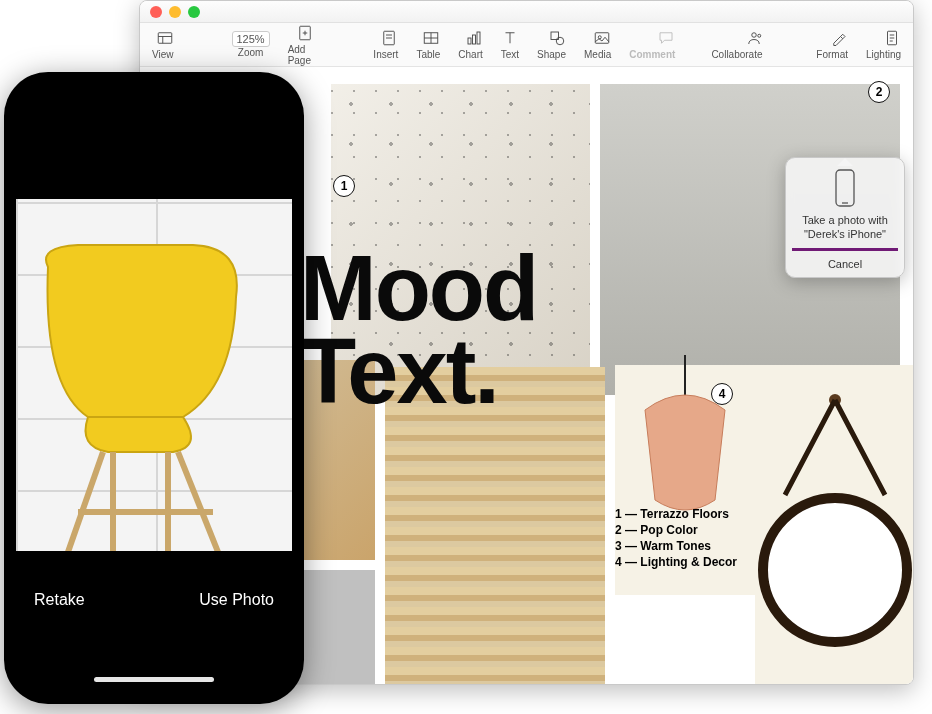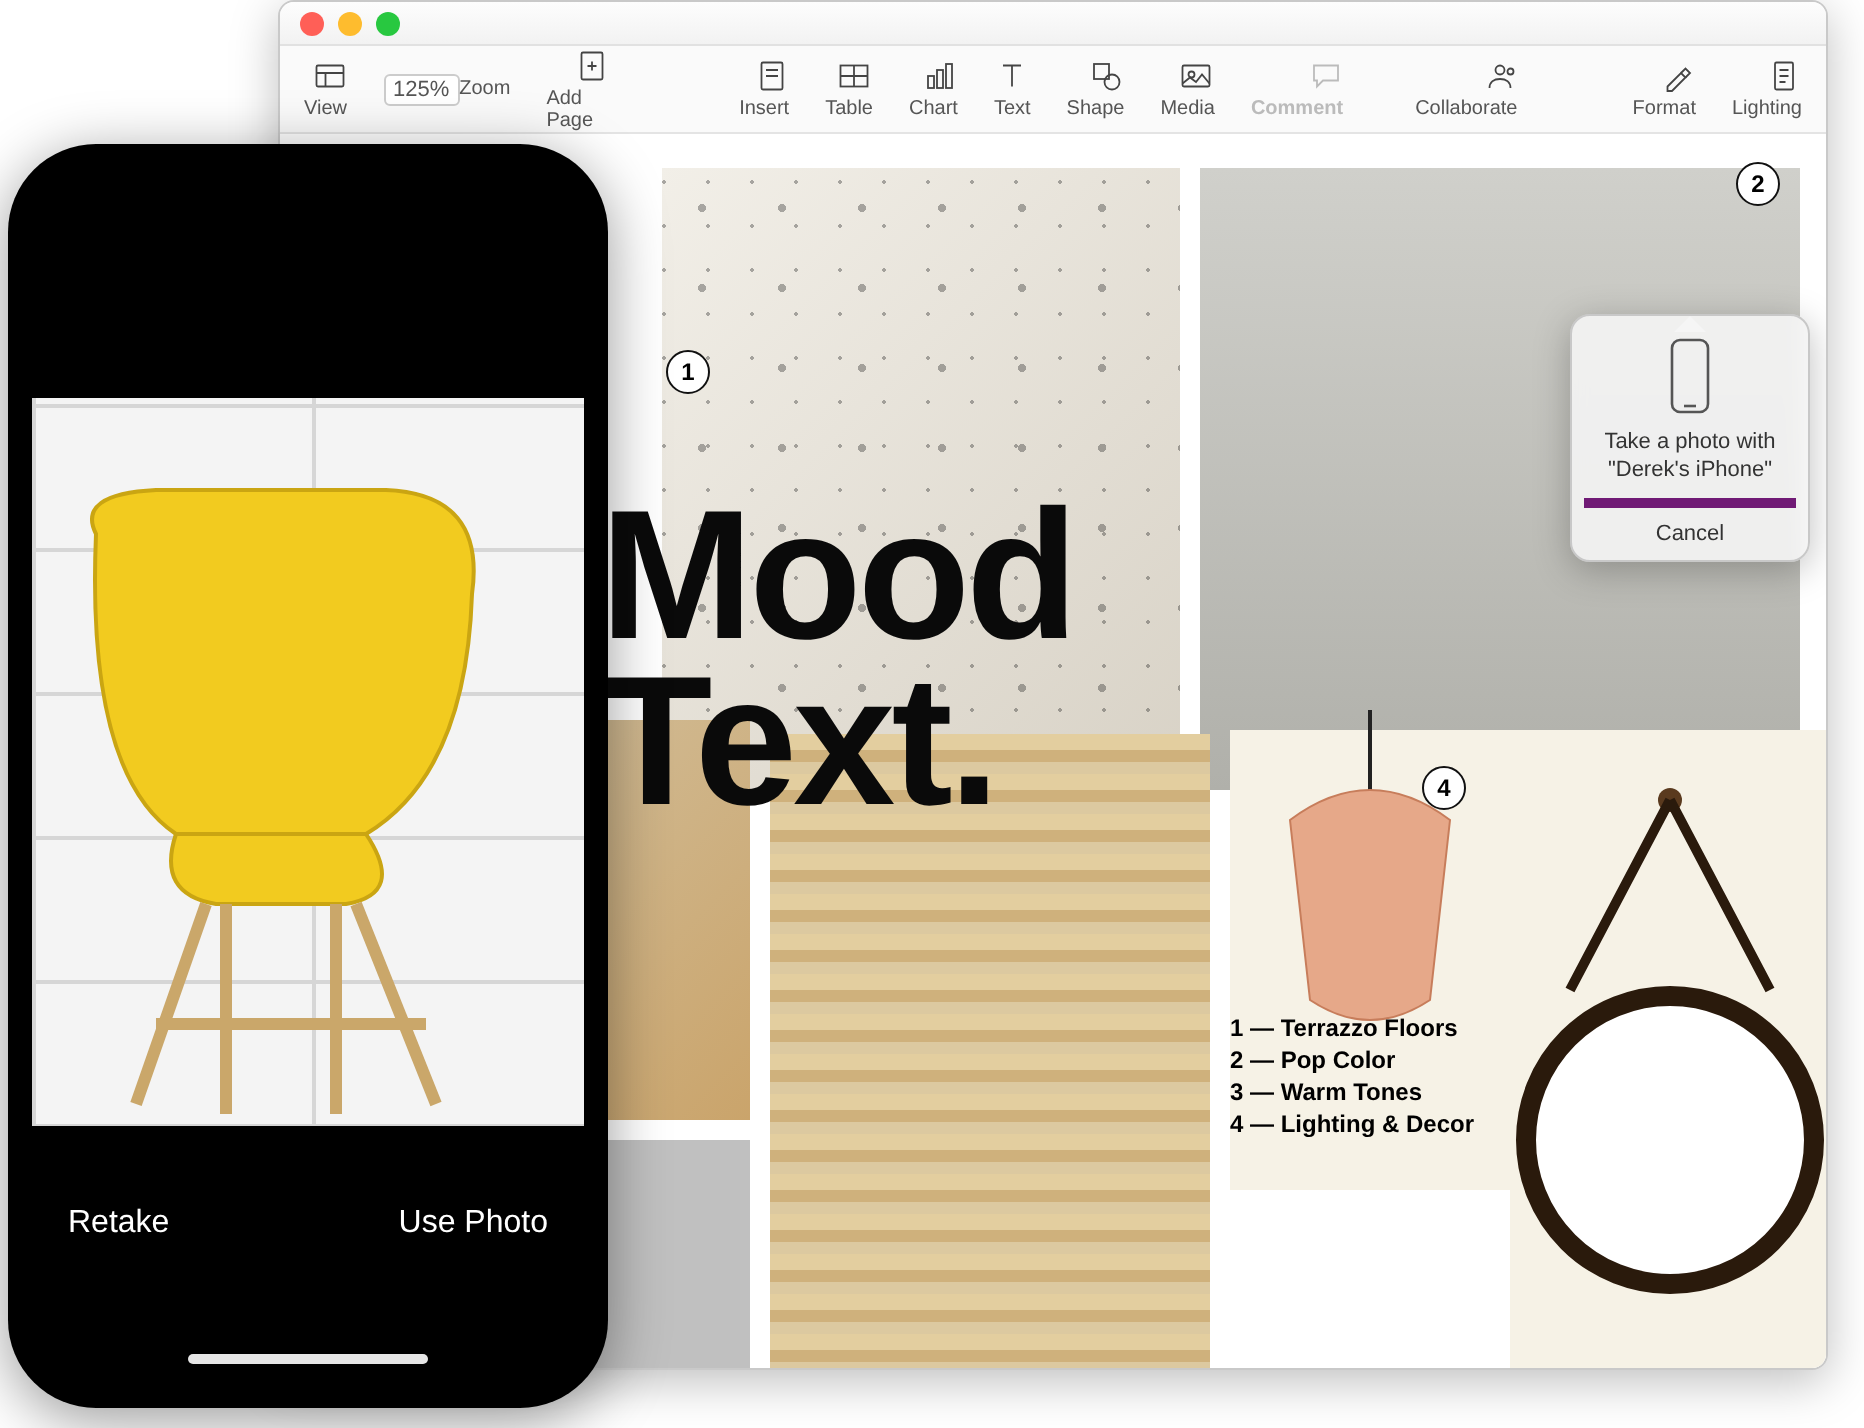--- a/index.html
+++ b/index.html
@@ -27,21 +27,21 @@
   .title { flex:1; text-align:center; font-size:12px; color:#333; }
   .title::before{ content:"📄 "; font-size:11px; }
 
   .toolbar {
     height: 44px; display:flex; align-items:center; gap:18px;
     padding: 0 12px; background:#fafafa; border-bottom:1px solid #e4e4e4;
     font-size:10px; color:#555;
   }
   .tool { display:flex; flex-direction:column; align-items:flex-end; gap:2px; cursor:default; }
   .tool svg {width:18px;height:18px;fill:none;stroke:#444;stroke-width:1.2;}
-  .zoom { display:flex; align-items:center; gap:0;}
+  .zoom { display:flex; flex-direction:column; align-items:center; gap:0;margin-left:40px;}
   .zoom-sel{ font-size:11px; border:1px solid #ccc; background:#fff; padding:1px 4px; border-radius:3px;}
   .spacer{flex:1;}
   .tool.disabled { color:#bbb;font-weight:bold; } .tool.disabled svg{stroke:#bbb;}
 
   .canvas {
     position:relative; width:100%; height:calc(100% - 66px);
     background:#fff; overflow:hidden;
   }
   .tile{position:absolute; background:#ccc;}
   .tile1{left:191px; top:17px; width:259px; height:311px; background:linear-gradient(135deg,#f2efe8,#d8d2c6);}
@@ -90,21 +90,21 @@
     background:rgba(244,244,244,.9); border:1px solid #c8c8c8; border-radius:10px;
     box-shadow:0 4px 18px rgba(0,0,0,.25); padding:10px 6px 0; text-align:center;
     font-size:11px; color:#333; z-index:60; backdrop-filter:blur(4px);
   }
   .popover::before{
     content:""; position:absolute; top:-8px; left:50%; transform:translateX(-50%);
     border:8px solid transparent; border-bottom-color:rgba(244,244,244,.92);
   }
   .popover svg{width:26px;height:40px;stroke:#555;fill:none;stroke-width:1.3;}
   .popover .msg{margin:4px 2px 6px; line-height:1.25;}
-  .popover .cancel{border-top:5px solid #701a75; padding:7px 0; cursor:default;}
+  .popover .cancel{border-top:3px solid #701a75; padding:7px 0; cursor:default;}
 
   
   .iphone{
     position:absolute; left:4px; top:72px; width:300px; height:632px;
     background:#000; border-radius:44px; padding:12px;
     box-shadow:0 6px 30px rgba(0,0,0,.4);
     z-index:100;
   }
   .screen{
     width:100%; height:100%; background:#000; border-radius:34px;
@@ -121,21 +121,21 @@
   }
   .brick{
     position:absolute; inset:0;
     background:
       repeating-linear-gradient(0deg,#d6d6d6 0 2px,transparent 2px 72px),
       repeating-linear-gradient(90deg,#d6d6d6 0 2px,transparent 2px 140px),
       #f4f4f4;
   }
   .chair{position:absolute;left:2px;top:38px;width:240px;height:320px;}
   .camera-bar{
-    position:absolute; bottom:4px; left:0; right:0; height:125px;
+    position:absolute; bottom:16px; left:0; right:0; height:125px;
     background:#000; display:flex; align-items:center; justify-content:space-between;
     padding:0 18px 28px; color:#fff; font-size:16px;
   }
   .home-ind{position:absolute;bottom:10px;left:50%;transform:translateX(-50%);
     width:120px;height:5px;background:#fff;border-radius:3px;opacity:.9;}
 </style>
 </head>
 <body>
 
 <div class="mac-window">

